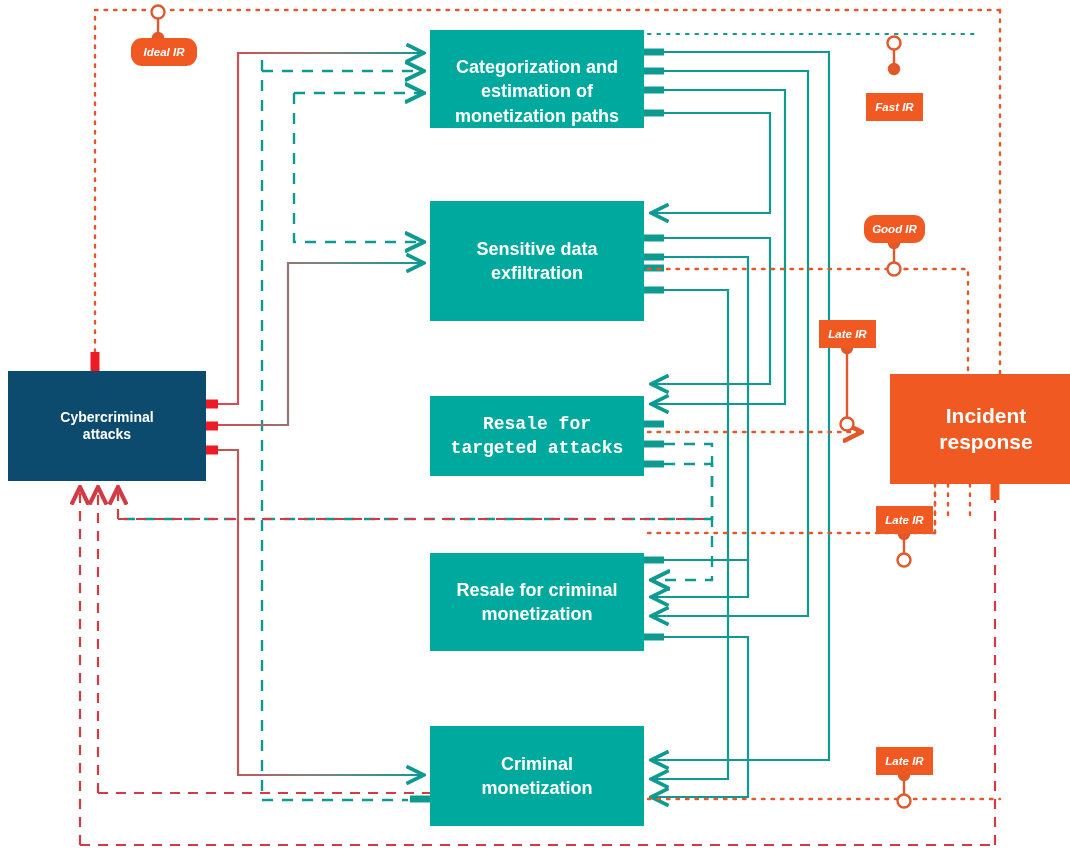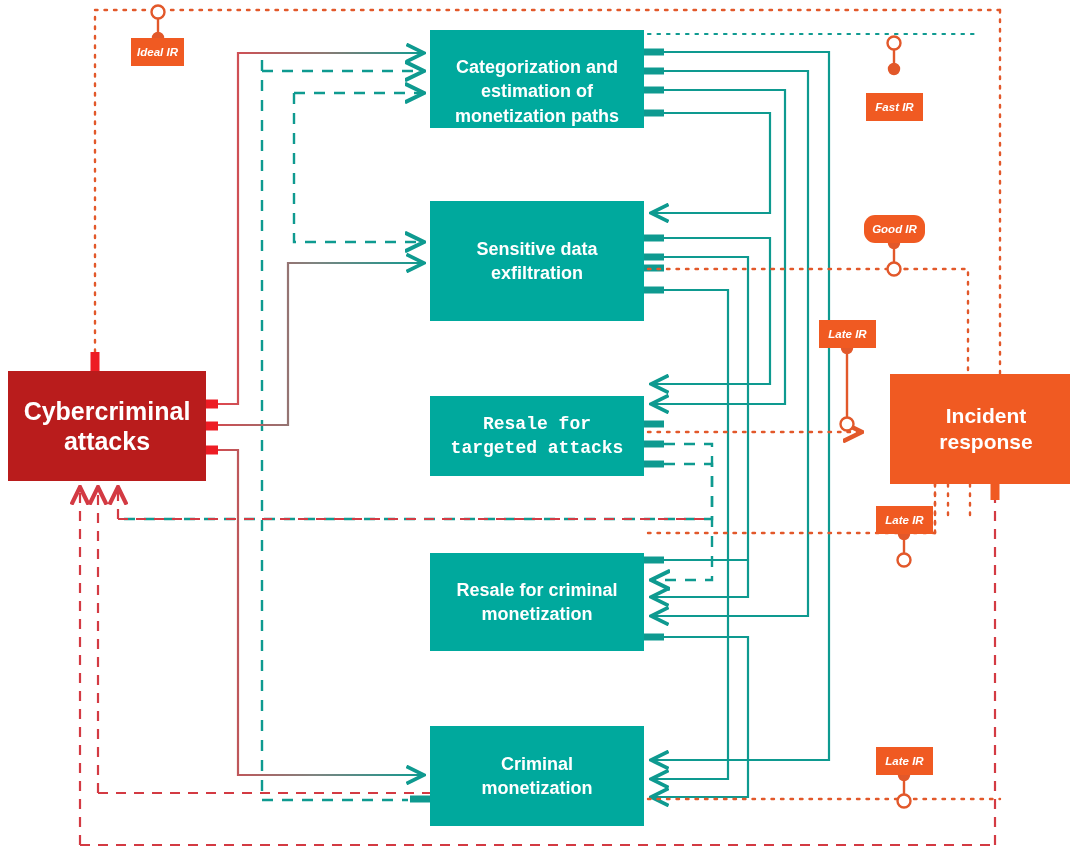--- a/index.html
+++ b/index.html
@@ -1,20 +1,20 @@
 <!DOCTYPE html>
 <html><head>
 <meta charset="utf-8">
 <style>
   html,body{margin:0;padding:0;background:#ffffff;}
   body{width:1070px;height:854px;font-family:"Liberation Sans",sans-serif;overflow:hidden;}
   #stage{position:relative;width:1070px;height:854px;}
   svg#wires{position:absolute;left:0;top:0;width:1070px;height:854px;}
   .node{position:absolute;display:flex;align-items:center;justify-content:center;text-align:center;color:#fff;box-sizing:border-box;}
-  .node-red{background:#b91c1c;font-weight:bold;font-size:25px;line-height:1.22;}
+  .node-red{background:#0c4a6e;font-weight:bold;font-size:14px;line-height:1.22;}
   .node-teal{background:#00a99d;font-weight:bold;font-size:18px;line-height:1.35;}
   .node-orange{background:#f05a22;font-weight:bold;font-size:21px;line-height:1.22;}
   .tag{position:absolute;background:#f05a22;color:#fff;font-style:italic;font-weight:bold;
        font-size:11.5px;display:flex;align-items:center;justify-content:center;box-sizing:border-box;}
   .node-label{pointer-events:none;}
 </style>
 </head>
 <body>
 
 <div id="stage">
@@ -214,21 +214,21 @@
     </div>
   </div>
 
   <div class="node node-orange" style="left:878px;top:374px;width:192px;height:110px;margin-left:12px;">
     <div class="node-label">
       <div>Incident</div>
       <div>response</div>
     </div>
   </div>
 
-  <div class="tag" style="left:131px;top:38px;width:53px;height:28px;">
+  <div class="tag" style="left:131px;top:38px;width:66px;height:28px;border-radius:11px;">
     <span>Ideal IR</span>
   </div>
   <div class="tag" style="left:866px;top:69px;width:57px;height:28px;margin-top:24px;">
     <span>Fast IR</span>
   </div>
   <div class="tag" style="left:864px;top:215px;width:61px;height:28px;border-radius:11px;">
     <span>Good IR</span>
   </div>
   <div class="tag" style="left:819px;top:320px;width:57px;height:28px;">
     <span>Late IR</span>

